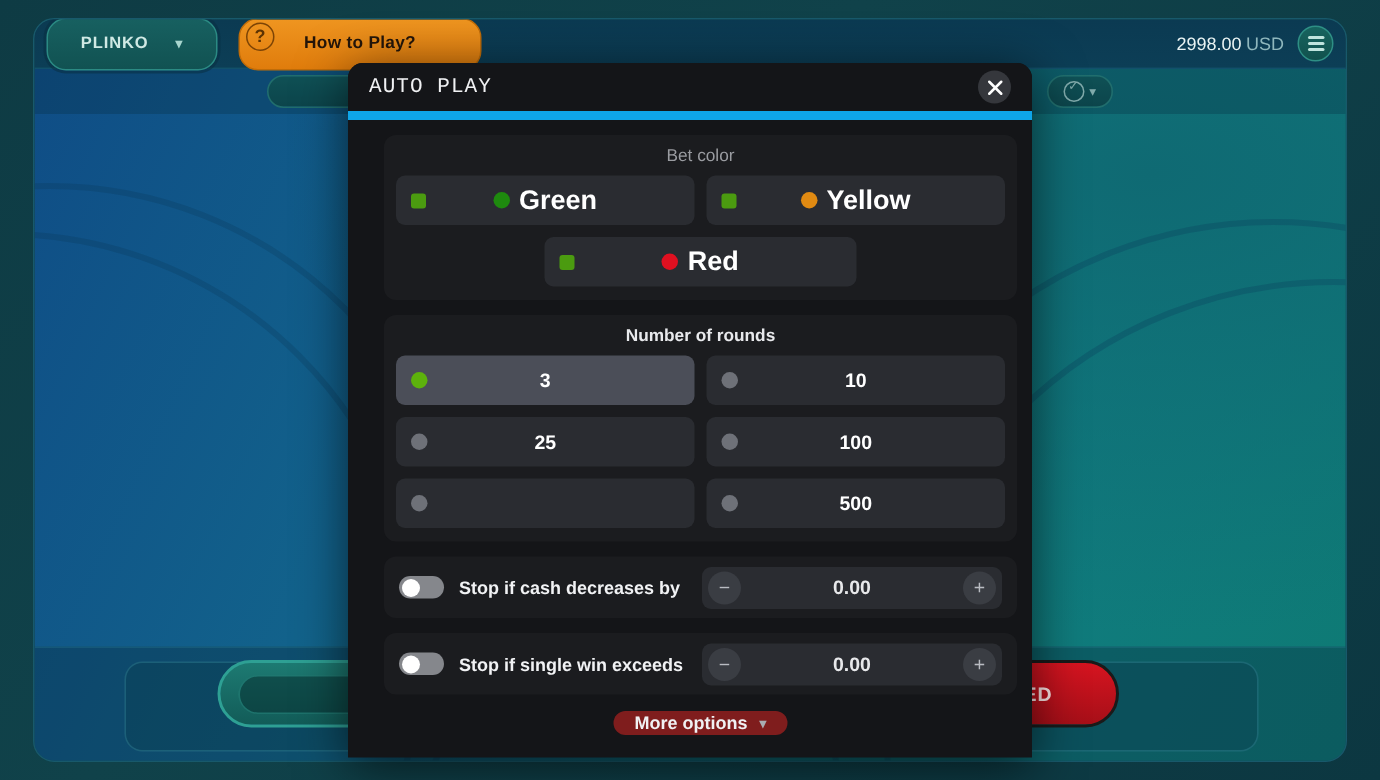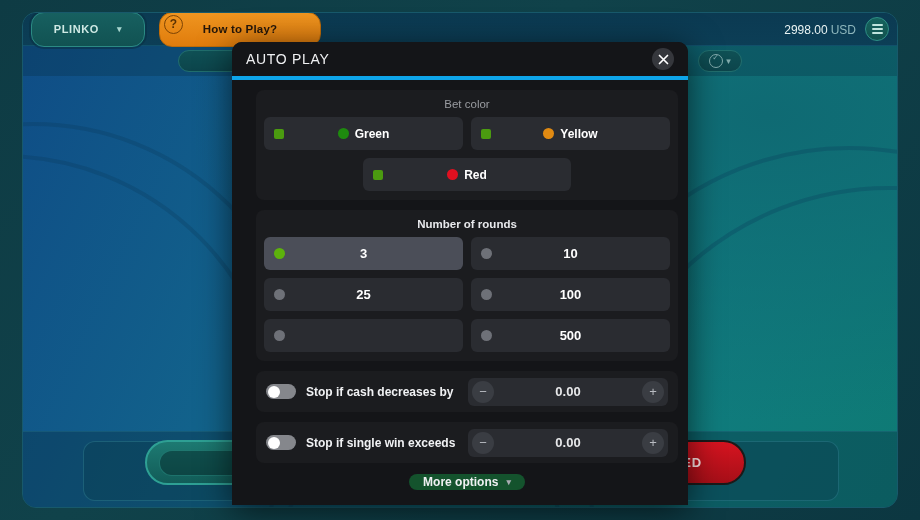--- a/index.html
+++ b/index.html
@@ -226,22 +226,23 @@
     box-shadow: 0 6px 34px rgba(0,0,0,0.62);
     z-index: 20;
     overflow: hidden;
     display: flex; flex-direction: column;
   }
   .modal-head {
     height: 38px;
     flex: 0 0 38px;
     display: flex; align-items: center;
     padding: 0 14px;
-    border-bottom: 4px solid #0ea5e9;
+    border-bottom: 6px solid #0ea5e9;
     background: #141518;
+    font-family: Liberation Mono, monospace;
   }
   .modal-title {
     color: #f0f1f3;
     font-size: 14px;
     letter-spacing: 0.7px;
   }
   .modal-close {
     margin-left: auto;
     width: 22px; height: 22px;
     border-radius: 50%;
@@ -305,21 +306,21 @@
 
   .opt-center {
     position: absolute;
     left: 0; right: 0;
     display: flex; align-items: center; justify-content: center;
     gap: 6px;
     pointer-events: none;
   }
   .opt-label {
     color: #ffffff;
-    font-size: 12px;
+    font-size: 18px;
     font-weight: bold;
   }
   .opt-label.num { font-size: 13px; }
   .cdot {
     width: 11px; height: 11px;
     border-radius: 50%;
     display: inline-block;
   }
 
   
@@ -382,21 +383,21 @@
   }
   .step-btn.plus { margin-left: auto; }
 
   .more-wrap {
     display: flex; justify-content: center;
     padding: 1px 0 12px 0;
   }
   .more-btn {
     height: 16px;
     padding: 0 14px;
-    background: #14532d;
+    background: #7f1d1d;
     border-radius: 14px;
     display: flex; align-items: center; gap: 8px;
     color: #f0f1f3;
     font-size: 12px;
     font-weight: bold;
     cursor: pointer;
     user-select: none;
   }
   .more-chev { font-size: 9px; color: #a9acb2; }
 </style>

